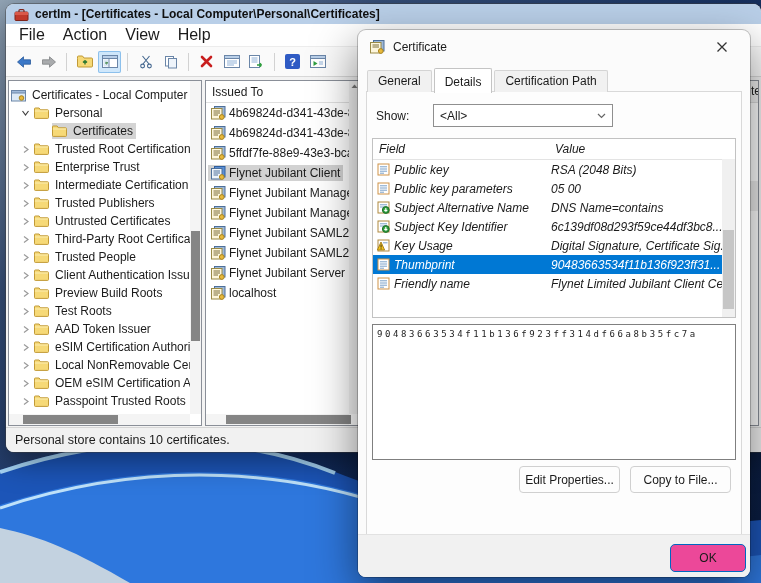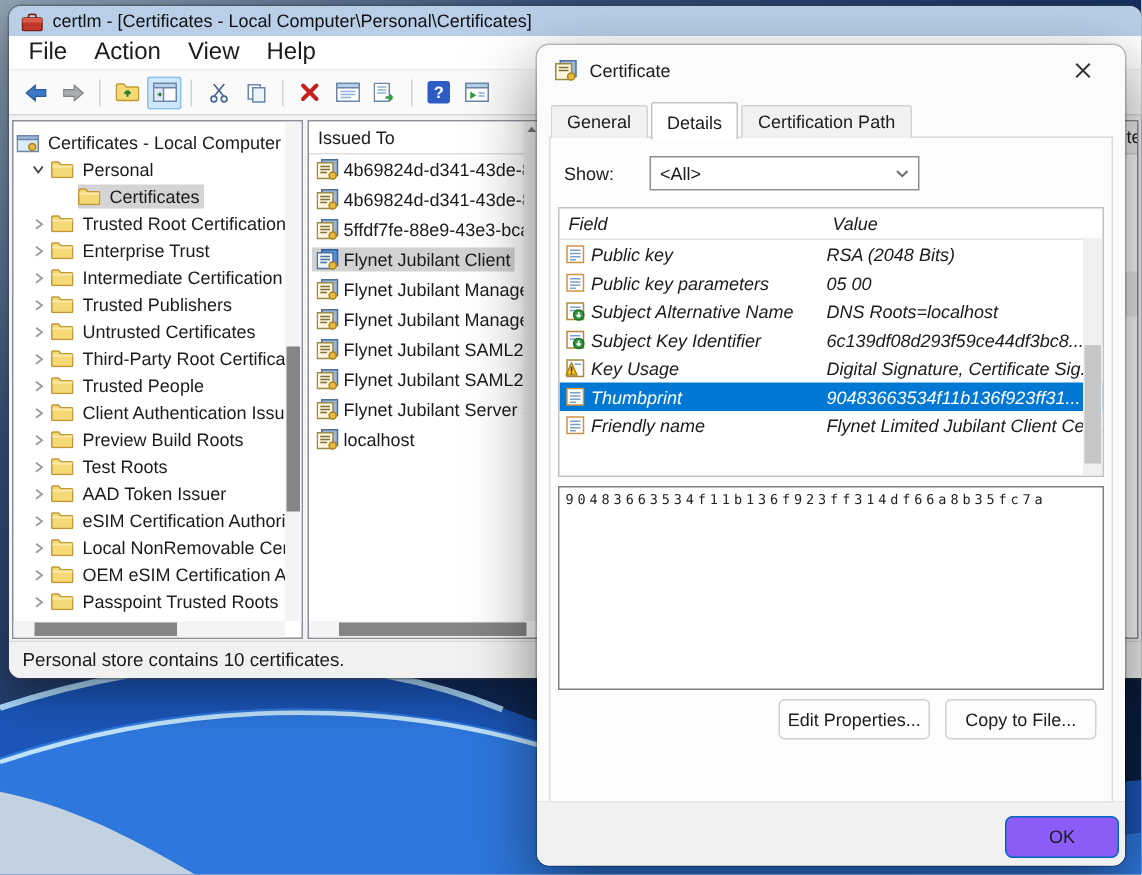--- a/index.html
+++ b/index.html
@@ -4,21 +4,21 @@
 <style>
   html,body{margin:0;padding:0;}
   body{width:761px;height:583px;position:relative;overflow:hidden;
        font-family:"Liberation Sans",sans-serif;font-size:12px;color:#1b1b1b;}
   .wallpaper{position:absolute;inset:0;z-index:0;}
 
   
   .main-window{position:absolute;left:6px;top:4px;width:755px;height:448px;z-index:1;
     background:#f3f3f3;border-radius:8px 8px 0 8px;
     box-shadow:0 0 0 1px rgba(60,60,60,.45),0 10px 30px rgba(0,0,0,.4);}
-  .titlebar{height:20px;background:#b9cfe8;border-radius:8px 8px 0 0;display:flex;align-items:center;padding:0 8px;gap:6px;}
+  .titlebar{height:20px;background:#b9cfe8;border-radius:8px 8px 0 0;display:flex;align-items:center;padding:0 8px;gap:6px;font-weight:bold;}
   .titlebar .title{font-size:12px;color:#101010;white-space:nowrap;overflow:hidden;}
   .menubar{height:22px;background:#ffffff;display:flex;align-items:center;padding:0 4px;border-bottom:1px solid #ececec;}
   .menu-item{padding:3px 9px;font-size:16px;}
   .toolbar{height:29px;background:#fafafa;border-bottom:1px solid #d8d8d8;display:flex;align-items:center;padding:0 6px;gap:2px;}
   .tb-btn{width:23px;height:22px;display:flex;align-items:center;justify-content:center;border-radius:2px;}
   .tb-btn.active{background:#cfe7fb;box-shadow:0 0 0 1px #8cc0ec inset;}
   .tb-sep{width:1px;height:18px;background:#d2d2d2;margin:0 4px;}
   .content{position:absolute;left:2px;right:2px;top:76px;bottom:26px;display:flex;gap:3px;}
   .pane{background:#fff;border:1px solid #8a8f98;position:relative;overflow:hidden;}
   .tree-pane{width:192px;text-align:right;}
@@ -67,21 +67,21 @@
   .ftrow.sel{background:#0078d4;color:#fff;}
   .ft-vscroll{position:absolute;top:20px;right:0;bottom:0;width:13px;background:#f0f0f0;}
   .ft-vscroll .thumb{left:1px;right:1px;top:45%;height:50%;background:#c6c6c6;}
   .detailbox{position:absolute;left:5px;right:5px;top:232px;height:130px;border:1px solid #7f7f7f;background:#fff;
      font-family:"DejaVu Sans Mono",monospace;font-size:9px;letter-spacing:2.6px;padding:4px 2px 0 4px;color:#222;}
   .btnrow{position:absolute;right:10px;top:374px;display:flex;gap:10px;}
   .wbtn{min-width:99px;height:25px;background:#fdfdfd;border:1px solid #d0d0d0;border-radius:4px;
      font-size:12px;display:flex;align-items:center;justify-content:center;color:#1b1b1b;}
   .dlg-footer{position:absolute;left:0;right:0;bottom:0;height:42px;background:#f1f1f1;
      border-top:1px solid #e2e2e2;border-radius:0 0 8px 8px;}
-  .okbtn{position:absolute;right:4px;top:9px;width:74px;height:26px;background:#8b5cf6;border:1px solid #0067c0;
+  .okbtn{position:absolute;right:4px;top:9px;width:74px;height:26px;background:#ec4899;border:1px solid #0067c0;
      border-radius:5px;font-size:12px;display:flex;align-items:center;justify-content:center;}
   .ap-head{height:21px;background:#f0f0f0;border-bottom:1px solid #dcdcdc;position:relative;overflow:hidden;}
   .ap-head .ap-txt{position:absolute;left:386px;top:3px;font-size:12px;color:#222;}
   .ap-strip{position:absolute;left:0;right:0;top:100px;height:30px;background:#ececec;}
   svg{display:block;}
 </style>
 </head>
 <body>
 
 <svg class="wallpaper" viewBox="0 0 761 583" preserveAspectRatio="none">
@@ -761,21 +761,21 @@
             <span class="fticon">
               <svg width="13" height="13" viewBox="0 0 13 13">
                 <rect x="1" y="1" width="11" height="11" fill="#fff" stroke="#b0893f"></rect>
                 <line x1="3" y1="3.8" x2="10" y2="3.8" stroke="#7aa0c8"></line>
                 <line x1="3" y1="6" x2="10" y2="6" stroke="#7aa0c8"></line>
                 <circle cx="8.8" cy="9" r="3.4" fill="#2f9e3f" stroke="#1c6e28"></circle>
                 <path d="M8.8 7 V10.4 M8.8 10.4 L7.4 9 M8.8 10.4 L10.2 9" stroke="#fff" stroke-width="1.1" fill="none"></path>
               </svg>
             </span>
             <span class="ftfield">Subject Alternative Name</span>
-            <span class="ftvalue">DNS Roots=localhost</span>
+            <span class="ftvalue">DNS Name=contains</span>
           </div>
           <div class="ftrow">
             <span class="fticon">
               <svg width="13" height="13" viewBox="0 0 13 13">
                 <rect x="1" y="1" width="11" height="11" fill="#fff" stroke="#b0893f"></rect>
                 <line x1="3" y1="3.8" x2="10" y2="3.8" stroke="#7aa0c8"></line>
                 <line x1="3" y1="6" x2="10" y2="6" stroke="#7aa0c8"></line>
                 <circle cx="8.8" cy="9" r="3.4" fill="#2f9e3f" stroke="#1c6e28"></circle>
                 <path d="M8.8 7 V10.4 M8.8 10.4 L7.4 9 M8.8 10.4 L10.2 9" stroke="#fff" stroke-width="1.1" fill="none"></path>
               </svg>

